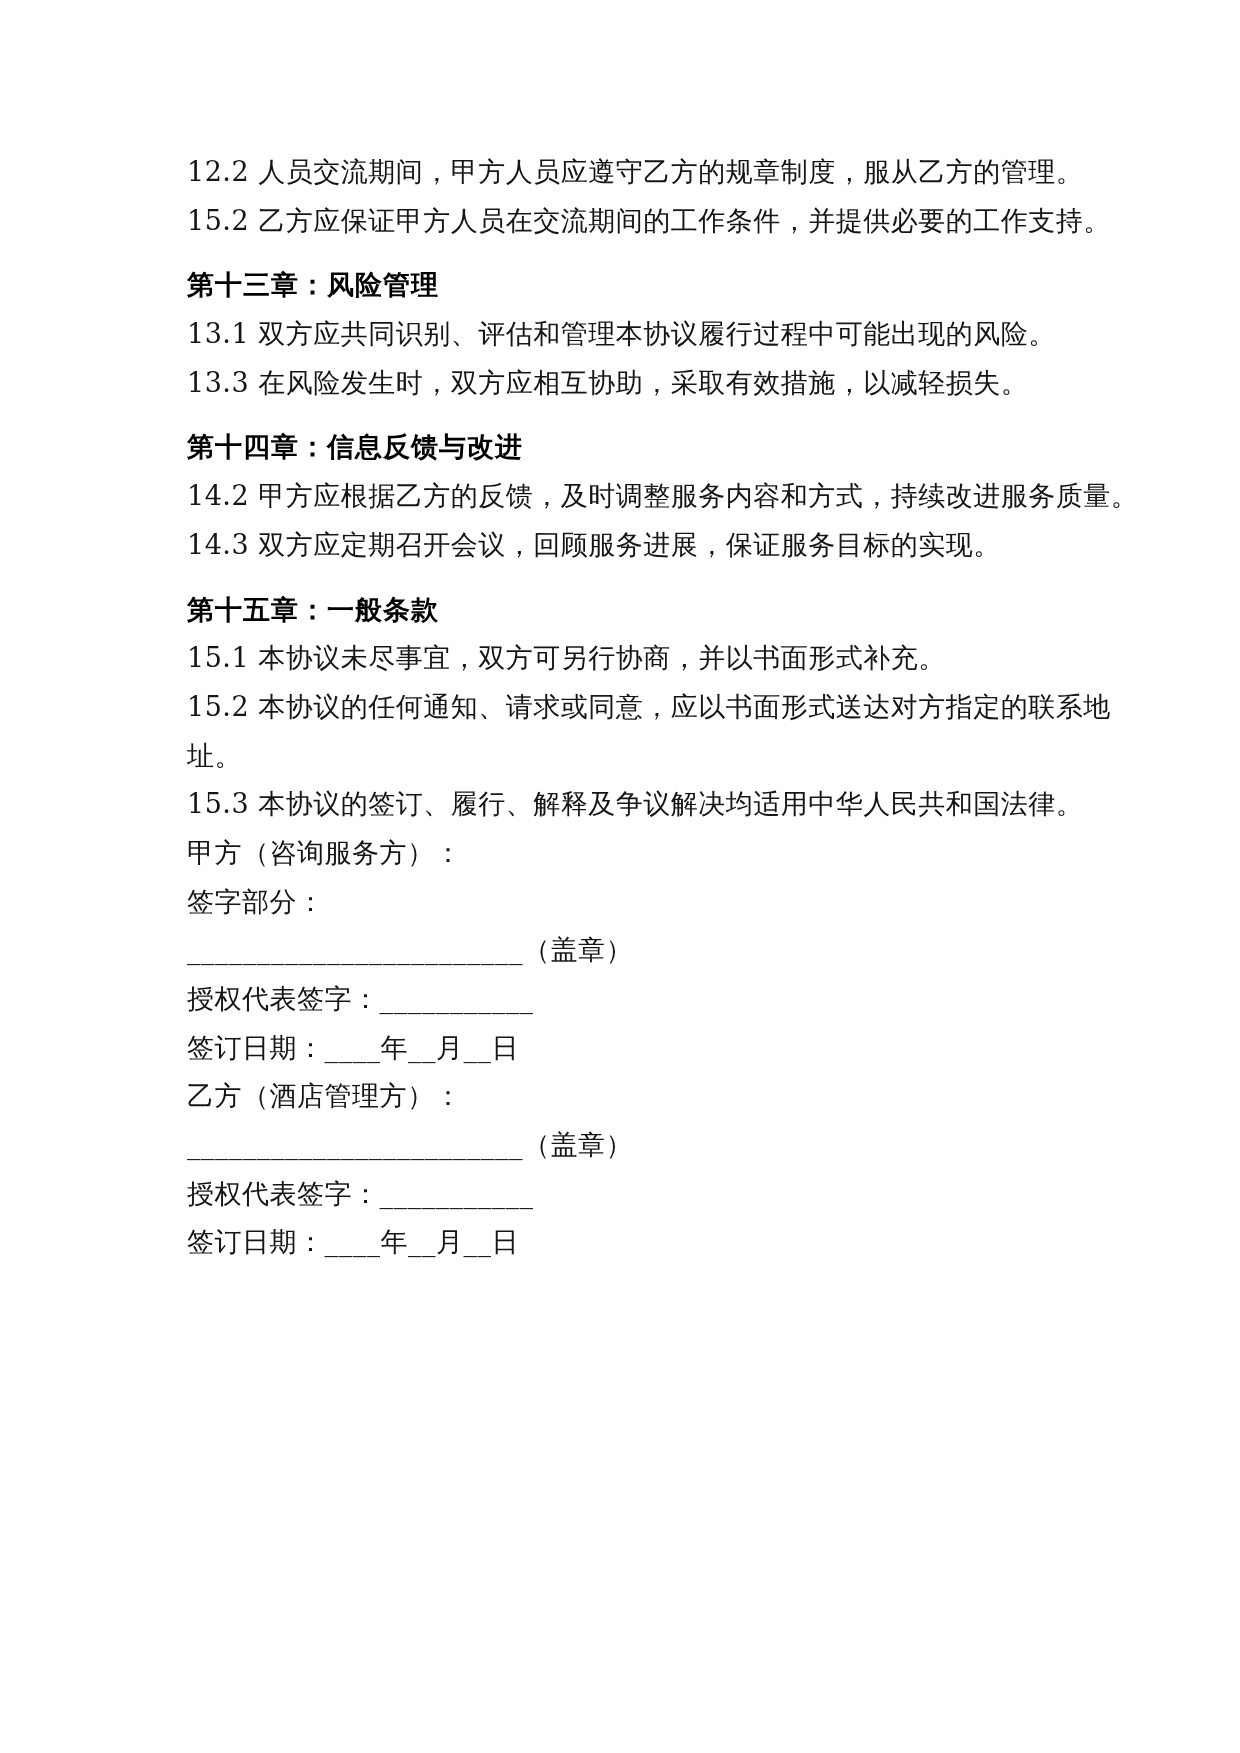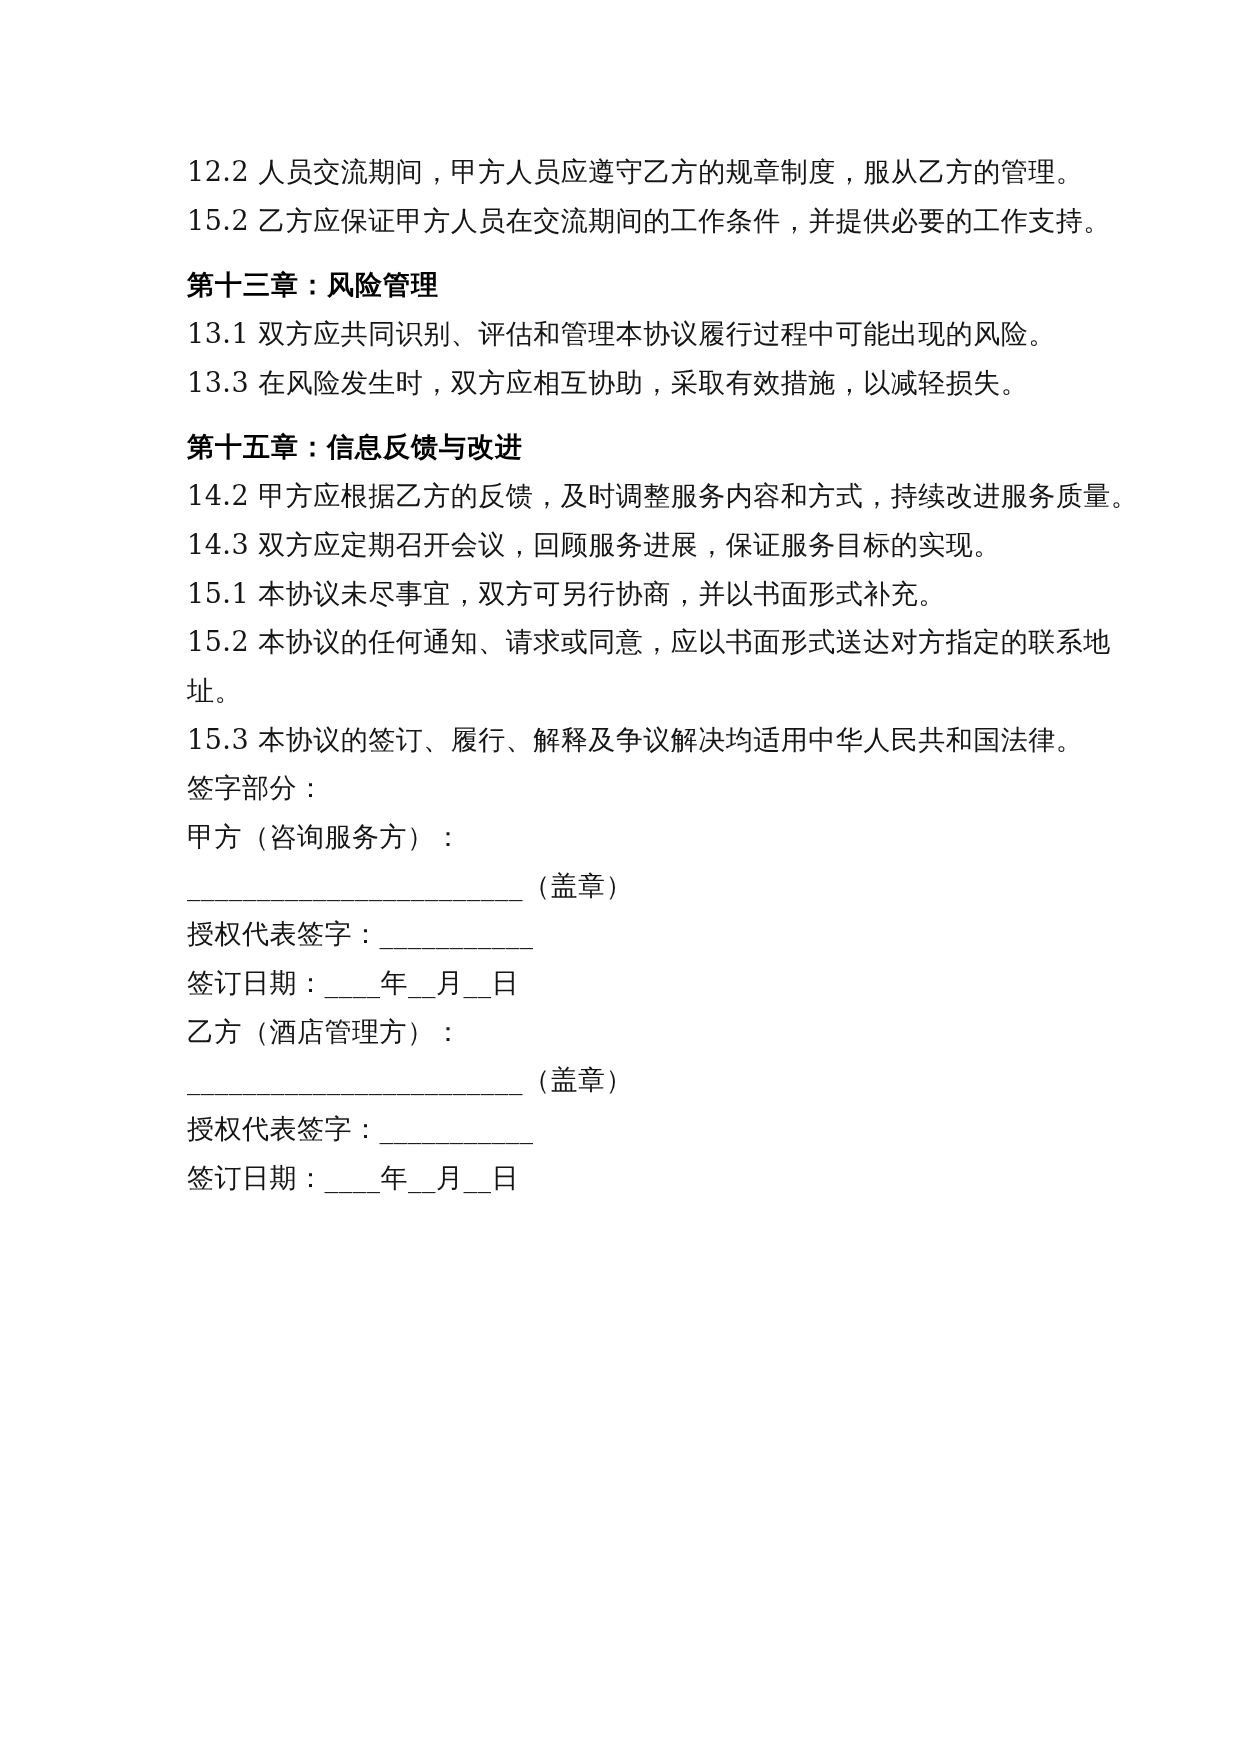--- a/index.html
+++ b/index.html
@@ -45,32 +45,33 @@
 <div class="page">
   <div class="content">
 
     <div class="line">12.2 人员交流期间，甲方人员应遵守乙方的规章制度，服从乙方的管理。</div>
     <div class="line">15.2 乙方应保证甲方人员在交流期间的工作条件，并提供必要的工作支持。</div>
 
     <div class="line heading">第十三章：风险管理</div>
     <div class="line">13.1 双方应共同识别、评估和管理本协议履行过程中可能出现的风险。</div>
     <div class="line">13.3 在风险发生时，双方应相互协助，采取有效措施，以减轻损失。</div>
 
-    <div class="line heading">第十五章：信息反馈与改进</div>
+    <div class="line heading">第十四章：信息反馈与改进</div>
     <div class="line">14.2 甲方应根据乙方的反馈，及时调整服务内容和方式，持续改进服务质量。</div>
     <div class="line">14.3 双方应定期召开会议，回顾服务进展，保证服务目标的实现。</div>
 
+    <div class="line heading">第十五章：一般条款</div>
     <div class="line">15.1 本协议未尽事宜，双方可另行协商，并以书面形式补充。</div>
     <div class="line">15.2 本协议的任何通知、请求或同意，应以书面形式送达对方指定的联系地</div>
     <div class="line">址。</div>
     <div class="line">15.3 本协议的签订、履行、解释及争议解决均适用中华人民共和国法律。</div>
 
+    <div class="line">甲方（咨询服务方）：</div>
+
     <div class="line">签字部分：</div>
-
-    <div class="line">甲方（咨询服务方）：</div>
     <div class="line">________________________（盖章）</div>
     <div class="line">授权代表签字：___________</div>
     <div class="line">签订日期：____年__月__日</div>
 
     <div class="line">乙方（酒店管理方）：</div>
     <div class="line">________________________（盖章）</div>
     <div class="line">授权代表签字：___________</div>
     <div class="line">签订日期：____年__月__日</div>
 
   </div>

